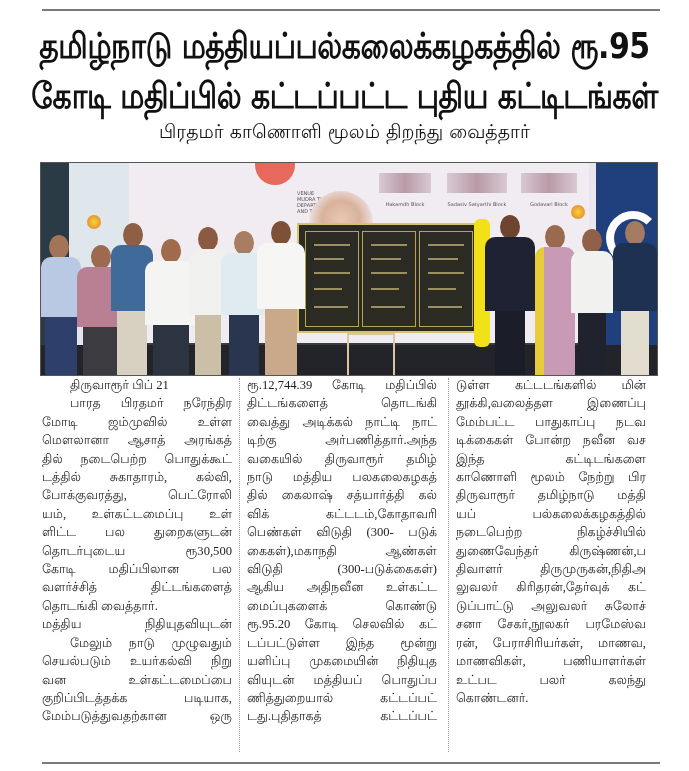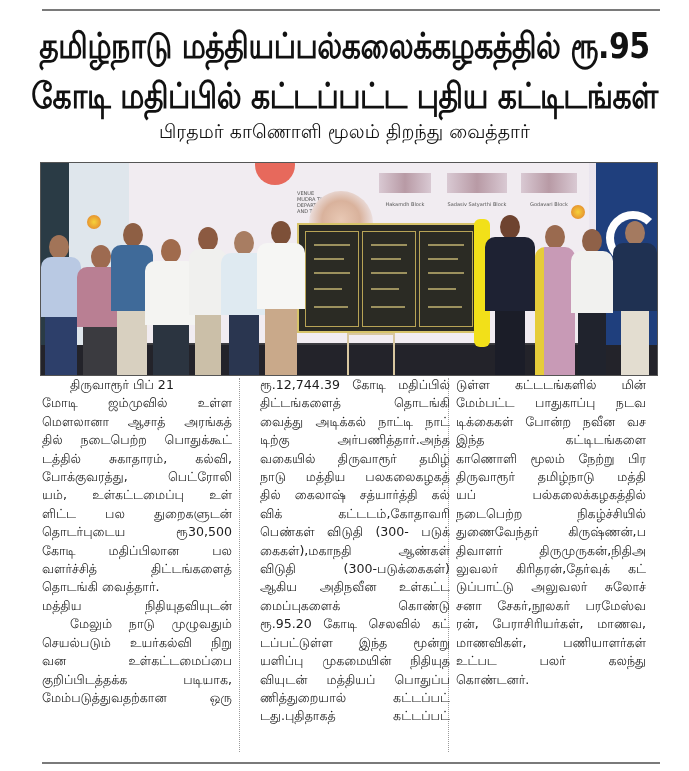--- a/index.html
+++ b/index.html
@@ -46,27 +46,27 @@
     .easel { position: absolute; left: 306px; top: 170px; width: 48px; height: 42px; border: 2px solid #d8c7a0; border-bottom: none; box-sizing: border-box; }
 
     .person { position: absolute; bottom: 0; }
     .person .head { position: absolute; border-radius: 50%; background: #9c6b4e; }
     .person .body { position: absolute; border-radius: 10px 10px 0 0; }
     .person .legs { position: absolute; bottom: 0; }
     .flower { position: absolute; width: 14px; height: 14px; border-radius: 50%; background: radial-gradient(#f6d23a, #e07b2c); }
 
     .col {
       position: absolute; top: 376px; width: 190px;
-      font-size: 12.6px; line-height: 18.4px; color: #1c1c1c; text-align: justify;
+      font-size: 12.6px; line-height: 18.4px; color: #1c1c1c; text-align: justify; font-family: Liberation Serif, serif;
     }
     .col .line { display: block; white-space: nowrap; overflow: hidden; text-align-last: justify; text-align: justify; }
     .col .line.last { text-align-last: left; }
     .col .indent { padding-left: 28px; }
     .col1 { left: 42px; }
-    .col2 { left: 260px; }
+    .col2 { left: 247px; }
     .col3 { left: 456px; }
     .col-div { position: absolute; top: 378px; width: 0; height: 374px; border-left: 1px dotted #9a9a9a; }
   </style>
 </head>
 <body>
 
 <div class="rule-top"></div>
 
 <div class="headline h1">தமிழ்நாடு மத்தியப்பல்கலைக்கழகத்தில் ரூ.95</div>
 <div class="headline h2">கோடி மதிப்பில் கட்டப்பட்ட புதிய கட்டிடங்கள்</div>
@@ -178,20 +178,21 @@
     <div class="body" style="left:0;top:22px;width:44px;height:68px;background:#1f3152;"></div>
     <div class="legs" style="left:8px;width:28px;height:64px;background:#e3ddd0;"></div>
   </div>
 </div>
 
 <div class="col-div" style="left:239px;"></div>
 <div class="col-div" style="left:448px;"></div>
 
 <div class="col col1" id="col0">
     <span class="line indent last">திருவாரூர் பிப் 21</span>
+    <span class="line indent">பாரத பிரதமர் நரேந்திர</span>
     <span class="line">மோடி ஜம்முவில் உள்ள</span>
     <span class="line">மௌலானா ஆசாத் அரங்கத்</span>
     <span class="line">தில் நடைபெற்ற பொதுக்கூட்</span>
     <span class="line">டத்தில் சுகாதாரம், கல்வி,</span>
     <span class="line">போக்குவரத்து, பெட்ரோலி</span>
     <span class="line">யம், உள்கட்டமைப்பு உள்</span>
     <span class="line">ளிட்ட பல துறைகளுடன்</span>
     <span class="line">தொடர்புடைய ரூ30,500</span>
     <span class="line">கோடி மதிப்பிலான பல</span>
     <span class="line">வளர்ச்சித் திட்டங்களைத்</span>
@@ -219,20 +220,21 @@
     <span class="line">மைப்புகளைக் கொண்டு</span>
     <span class="line">ரூ.95.20 கோடி செலவில் கட்</span>
     <span class="line">டப்பட்டுள்ள இந்த மூன்று</span>
     <span class="line">யளிப்பு முகமையின் நிதியுத</span>
     <span class="line">வியுடன் மத்தியப் பொதுப்ப</span>
     <span class="line">ணித்துறையால் கட்டப்பட்</span>
     <span class="line">டது.புதிதாகத் கட்டப்பட்</span>
   </div>
 <div class="col col3" id="col2">
     <span class="line">டுள்ள கட்டடங்களில் மின்</span>
+    <span class="line">தூக்கி,வலைத்தள இணைப்பு</span>
     <span class="line">மேம்பட்ட பாதுகாப்பு நடவ</span>
     <span class="line">டிக்கைகள் போன்ற நவீன வச</span>
     <span class="line">இந்த கட்டிடங்களை</span>
     <span class="line">காணொளி மூலம் நேற்று பிர</span>
     <span class="line">திருவாரூர் தமிழ்நாடு மத்தி</span>
     <span class="line">யப் பல்கலைக்கழகத்தில்</span>
     <span class="line">நடைபெற்ற நிகழ்ச்சியில்</span>
     <span class="line">துணைவேந்தர் கிருஷ்ணன்,ப</span>
     <span class="line">திவாளர் திருமுருகன்,நிதிஅ</span>
     <span class="line">லுவலர் கிரிதரன்,தேர்வுக் கட்</span>

